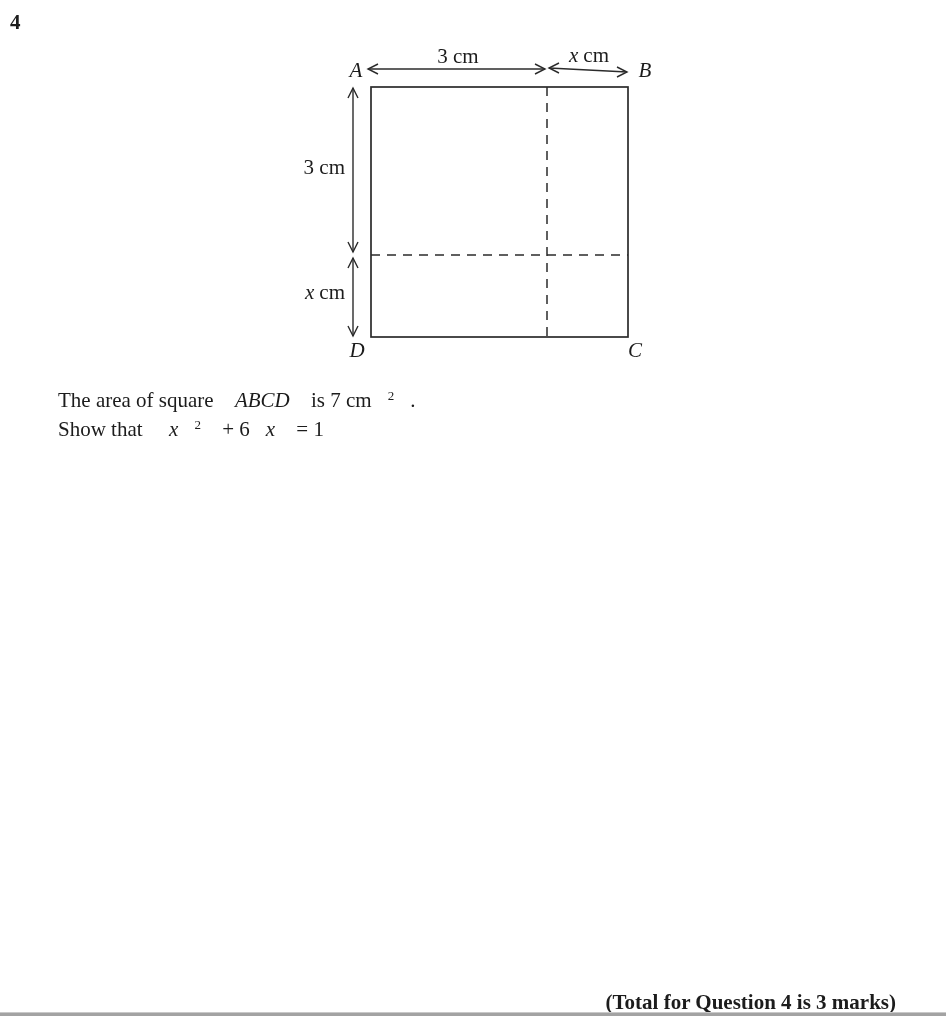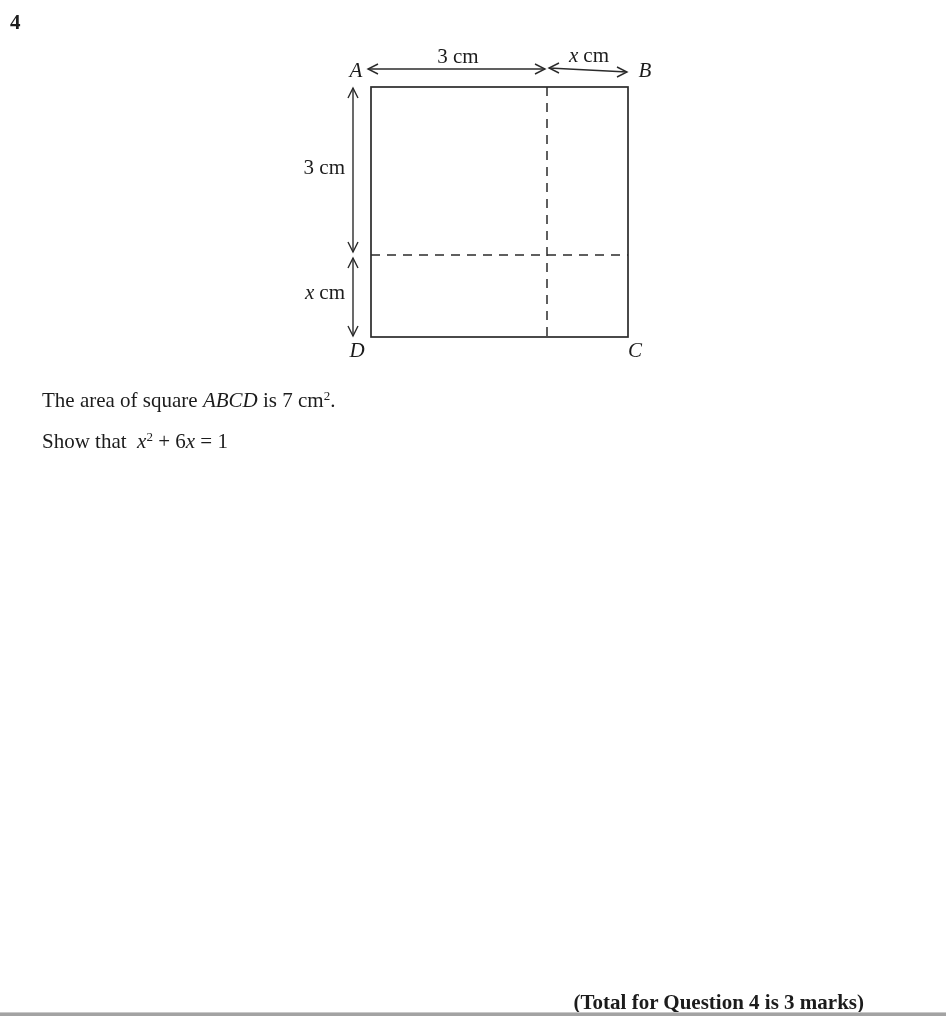--- a/index.html
+++ b/index.html
@@ -37,37 +37,38 @@
     font-size: 21px;
   }
   .it { font-style: italic; }
   .textline {
     position: absolute;
     left: 42px;
     font-size: 21px;
     line-height: 23px;
     white-space: pre-wrap;
   }
-  .textline span { white-space: pre-wrap; }
+  .textline span { white-space: pre-wrap; margin-left: 16px; }
   .supn {
     font-size: 13px;
     position: relative;
     top: -7px;
     white-space: pre-wrap;
   }
   .footer-total {
     position: absolute;
     left: 0;
     top: 991px;
     width: 864px;
     text-align: right;
     font-size: 21px;
     font-weight: bold;
     line-height: 22px;
     white-space: pre-wrap;
+    padding-left: 32px;
   }
   .bottom-rule {
     position: absolute;
     left: 0;
     top: 1012px;
     width: 946px;
     height: 3px;
     background: #a3a3a3;
     border-top: 1px solid #c9c9c9;
   }
@@ -116,18 +117,18 @@
     <text x="77" y="322" text-anchor="middle" class="it">D</text>
 
     <text x="178" y="28" text-anchor="middle">3 cm</text>
     <text x="309" y="27" text-anchor="middle"><tspan class="it">x</tspan><tspan dx="5">cm</tspan></text>
     <text x="65" y="139" text-anchor="end">3 cm</text>
     <text x="65" y="264" text-anchor="end"><tspan class="it">x</tspan><tspan dx="5">cm</tspan></text>
   </svg>
 
   <div class="textline" style="top:389px;"><span>The area of square </span><span class="it">ABCD</span><span> is 7 cm</span><span class="supn">2</span><span>.</span></div>
 
-  <div class="textline" style="top:430px;"><span>Show that  </span><span class="it">x</span><span class="supn">2</span><span> + 6</span><span class="it">x</span><span> = 1</span></div>
+  <div class="textline" style="top:418px;"><span>Show that  </span><span class="it">x</span><span class="supn">2</span><span> + 6</span><span class="it">x</span><span> = 1</span></div>
 
   <div class="footer-total">(Total for Question 4 is 3 marks)</div>
   <div class="bottom-rule"></div>
 
 </div>
 
 </body></html>

